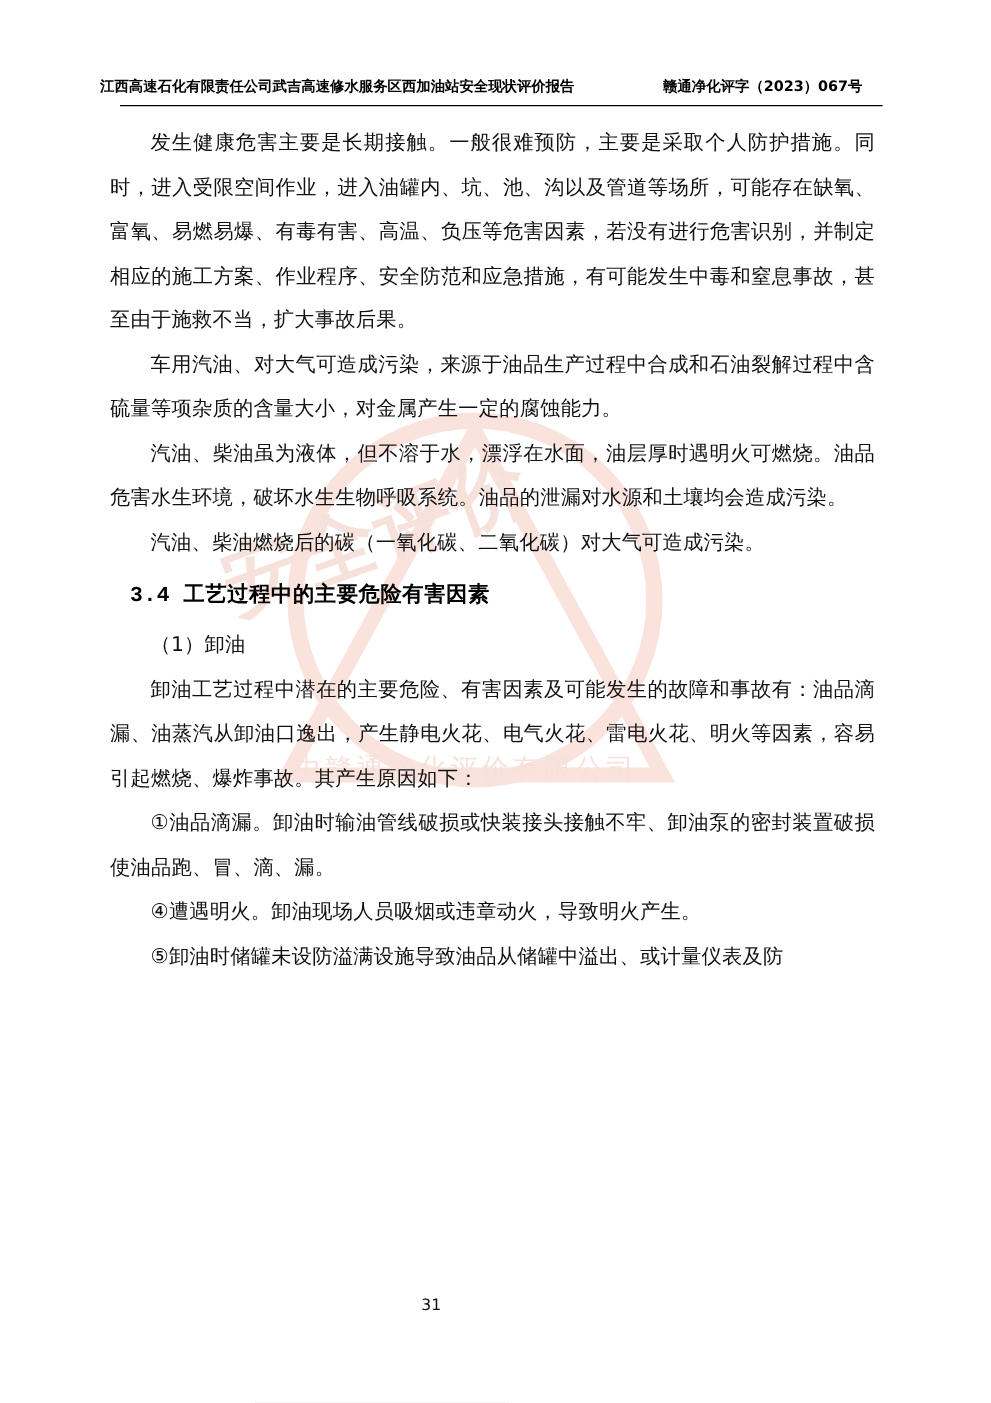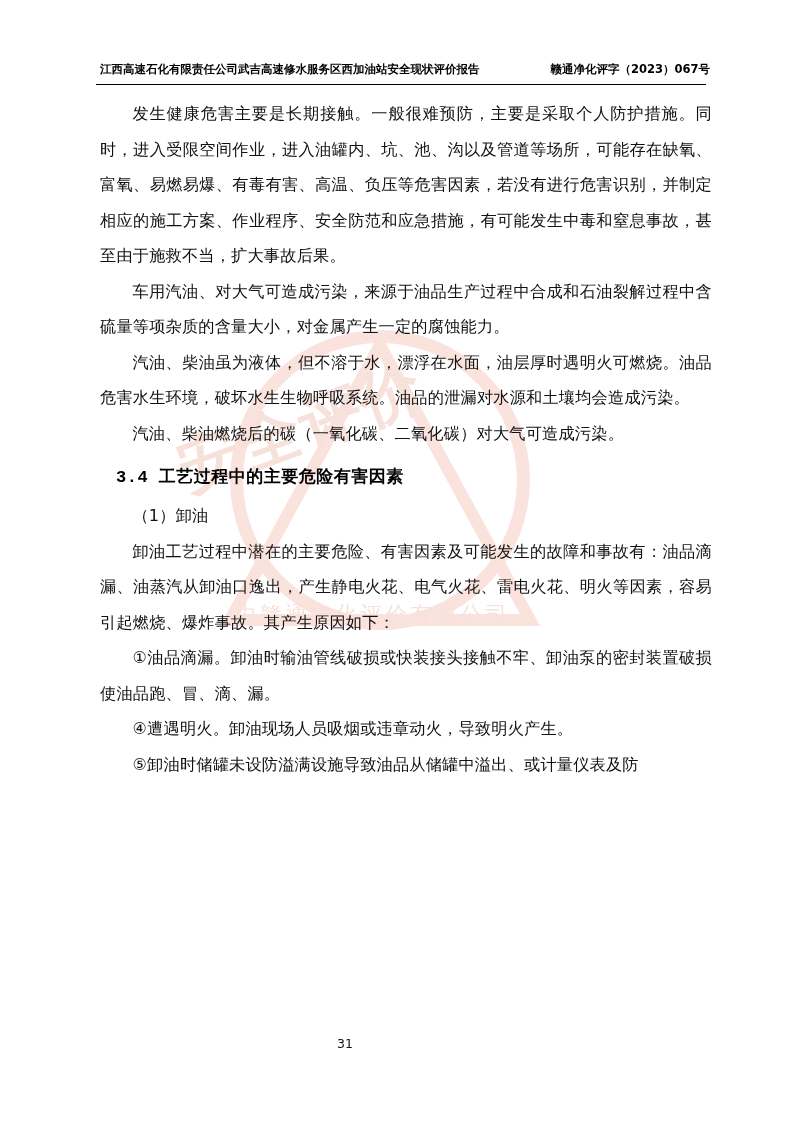--- a/index.html
+++ b/index.html
@@ -63,21 +63,21 @@
     top: 300px;
     font-size: 22px;
     color: #e8a08c;
     letter-spacing: 3px;
     white-space: nowrap;
   }
 
   
   .header {
     position: absolute;
-    left: 100px;
+    left: 80px;
     top: 62px;
     width: 610px;
     display: flex;
     justify-content: space-between;
     align-items: flex-end;
     font-size: 11.5px;
     font-weight: bold;
     color: #000;
     z-index: 10;
   }
@@ -89,21 +89,21 @@
     top: 84px;
     width: 610px;
     height: 1px;
     background: #000;
     z-index: 10;
   }
 
   
   .content {
     position: absolute;
-    left: 100px;
+    left: 88px;
     top: 96px;
     width: 612px;
     z-index: 8;
   }
   p.para {
     margin: 0;
     font-size: 16.2px;
     line-height: 35.5px;
     text-align: justify;
     text-justify: inter-ideograph;

